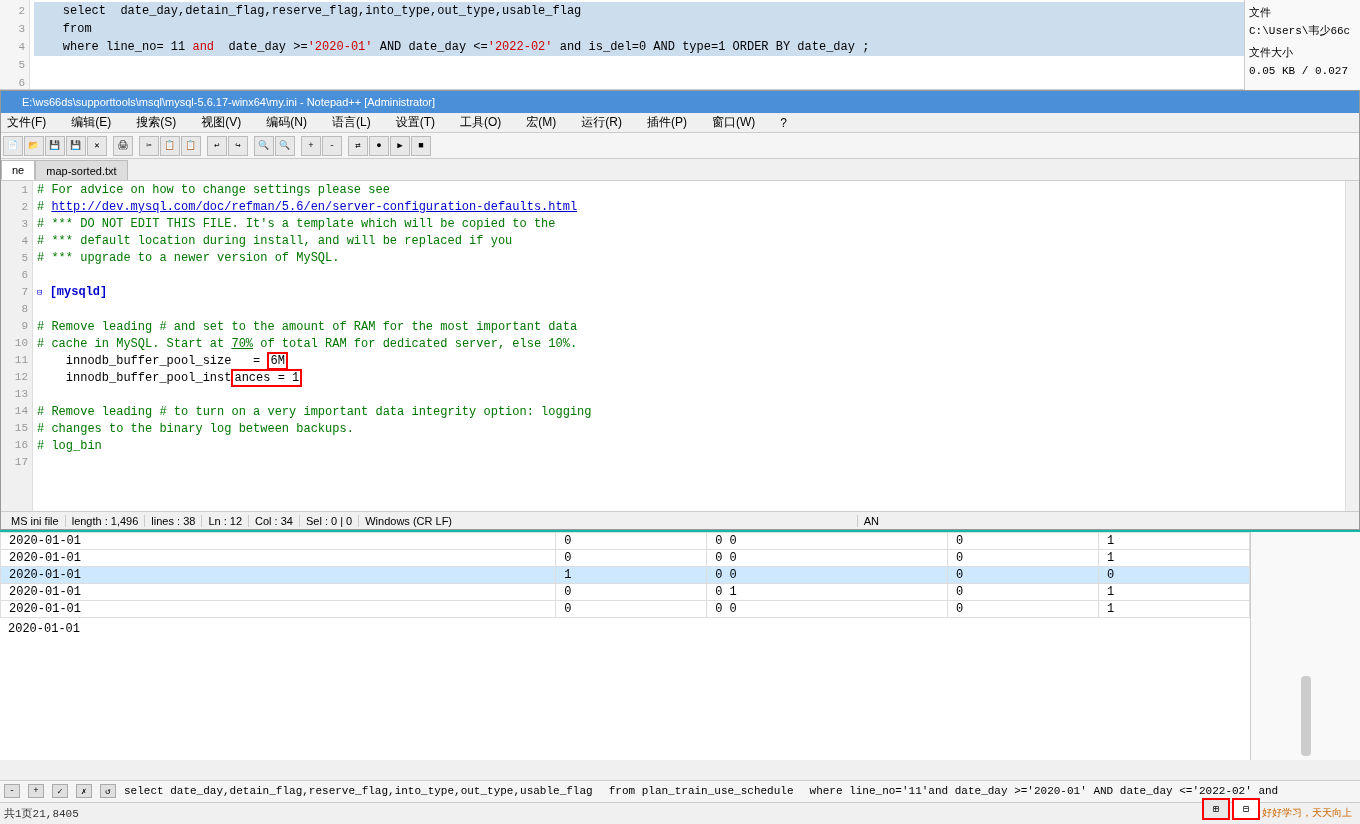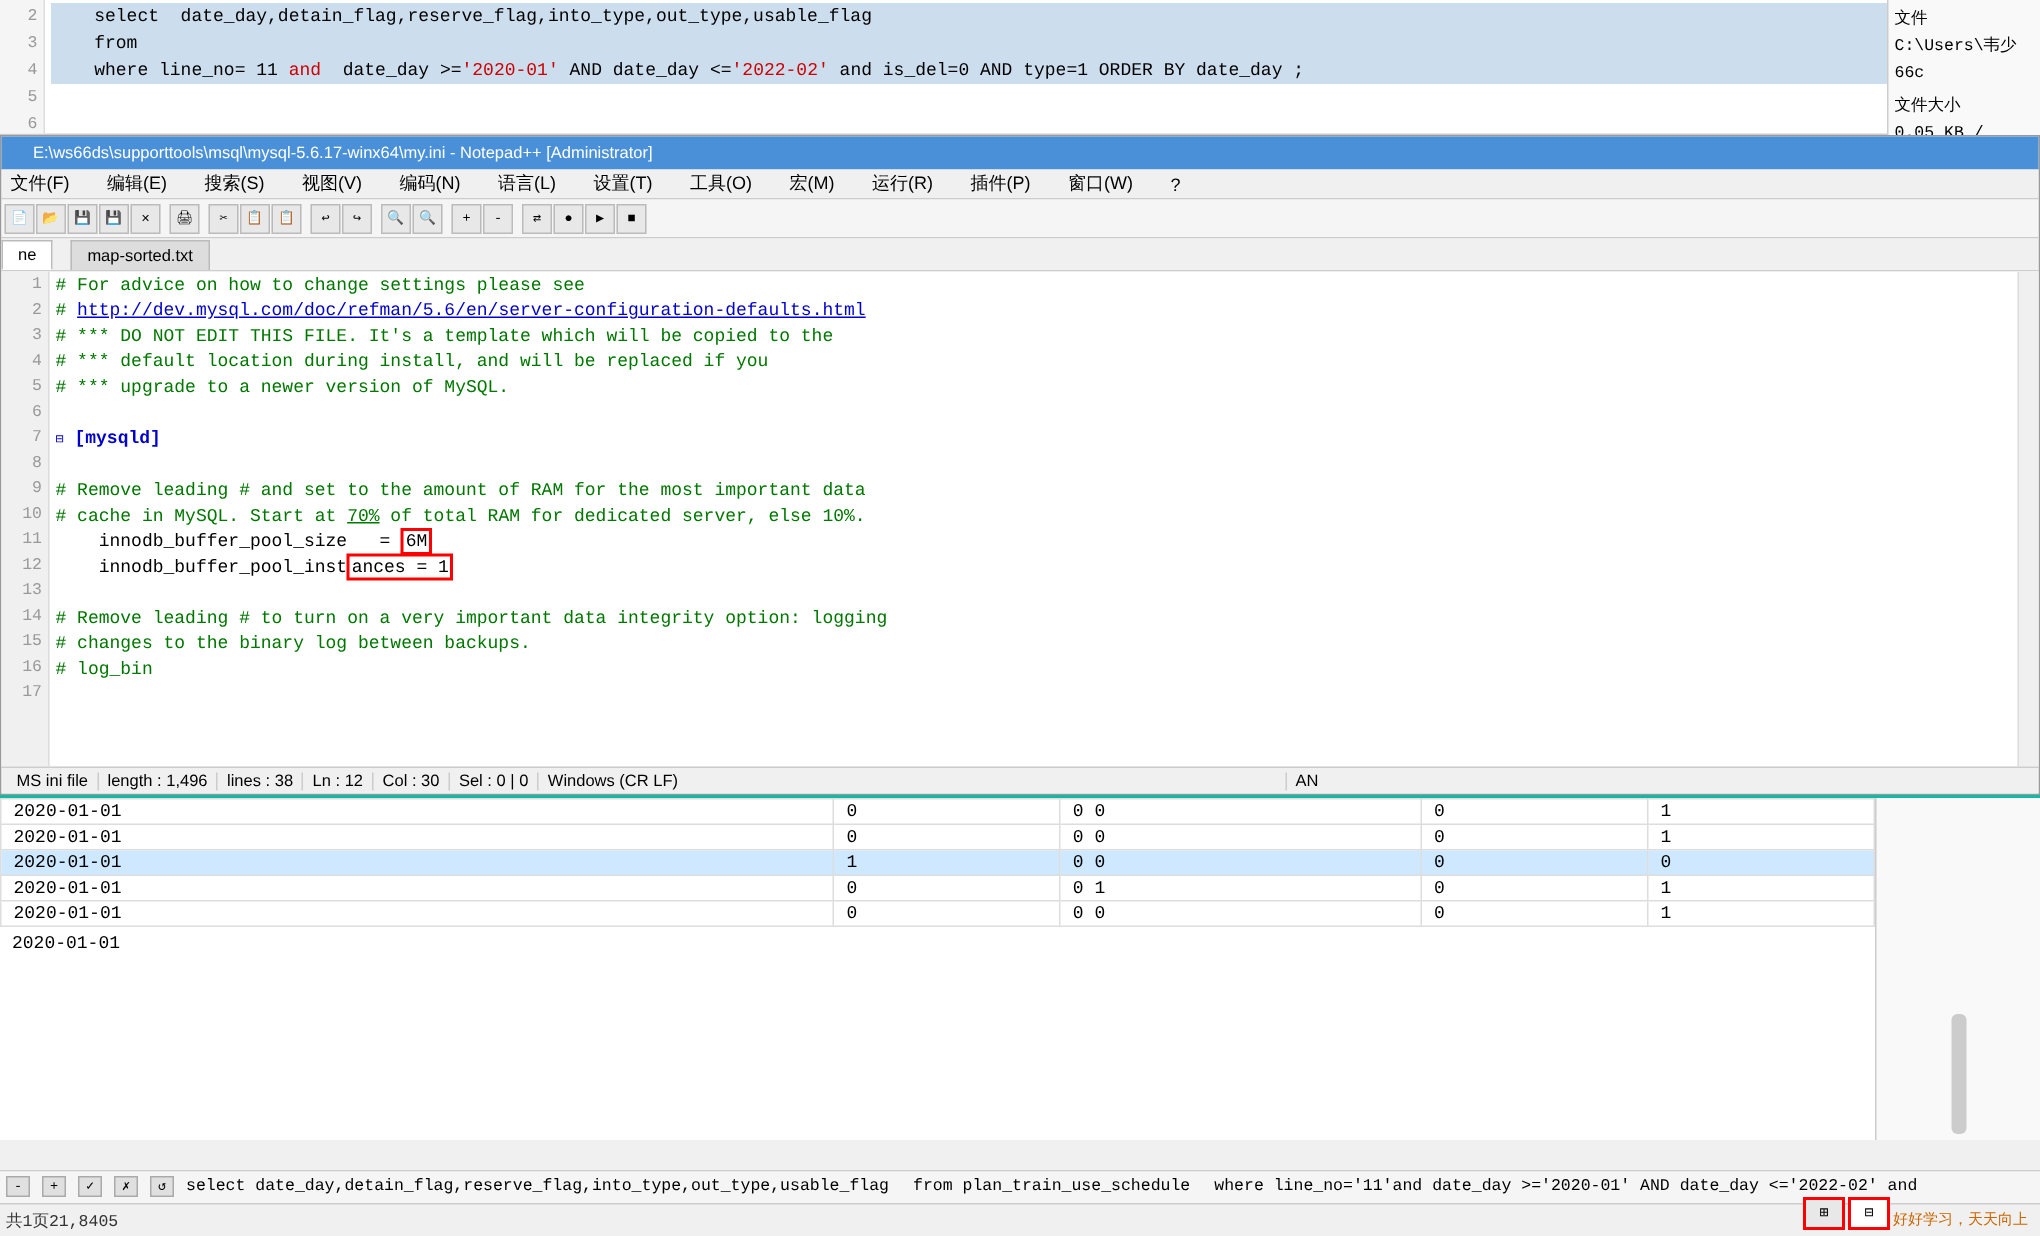--- a/index.html
+++ b/index.html
@@ -32,21 +32,21 @@
       font-size: 12px;
     }
     .query-line { white-space: pre; line-height: 18px; }
     .hl-blue { background: #cde; }
     .hl-string { color: #cc0000; margin-top: 36px; }
 
     
     #right-info-panel {
       position: absolute;
       top: 0; right: 0;
-      width: 102px;
+      width: 116px;
       height: 90px;
       background: #f9f9f9;
       border-left: 1px solid #ccc;
       font-size: 11px;
       padding: 4px;
       line-height: 18px;
     }
 
     
     #npp-window {
@@ -115,21 +115,20 @@
     }
     .tb-sep { width: 4px; }
 
     
     #npp-tabbar {
       display: flex;
       background: #f0f0f0;
       border-bottom: 1px solid #ccc;
       height: 22px;
       align-items: flex-end;
-      gap: 12px;
     }
     .tab-item {
       padding: 2px 10px;
       background: #ddd;
       border: 1px solid #bbb;
       border-bottom: none;
       font-size: 11px;
       cursor: pointer;
       height: 20px;
       display: flex; align-items: center;
@@ -429,21 +428,21 @@
       <span class="code-line"> </span>
     </div>
     <div id="editor-scrollbar"></div>
   </div>
 
   <div id="npp-statusbar">
     <span class="status-section">MS ini file</span>
     <span class="status-section">length : 1,496</span>
     <span class="status-section">lines : 38</span>
     <span class="status-section">Ln : 12</span>
-    <span class="status-section">Col : 30</span>
+    <span class="status-section">Col : 34</span>
     <span class="status-section">Sel : 0 | 0</span>
     <span class="status-section" style="flex:1">Windows (CR LF)</span>
     <span class="status-section">AN</span>
   </div>
 </div>
 
 <div id="data-area">
   <div id="data-table-wrapper">
     <div id="data-table-left">
       <table>

